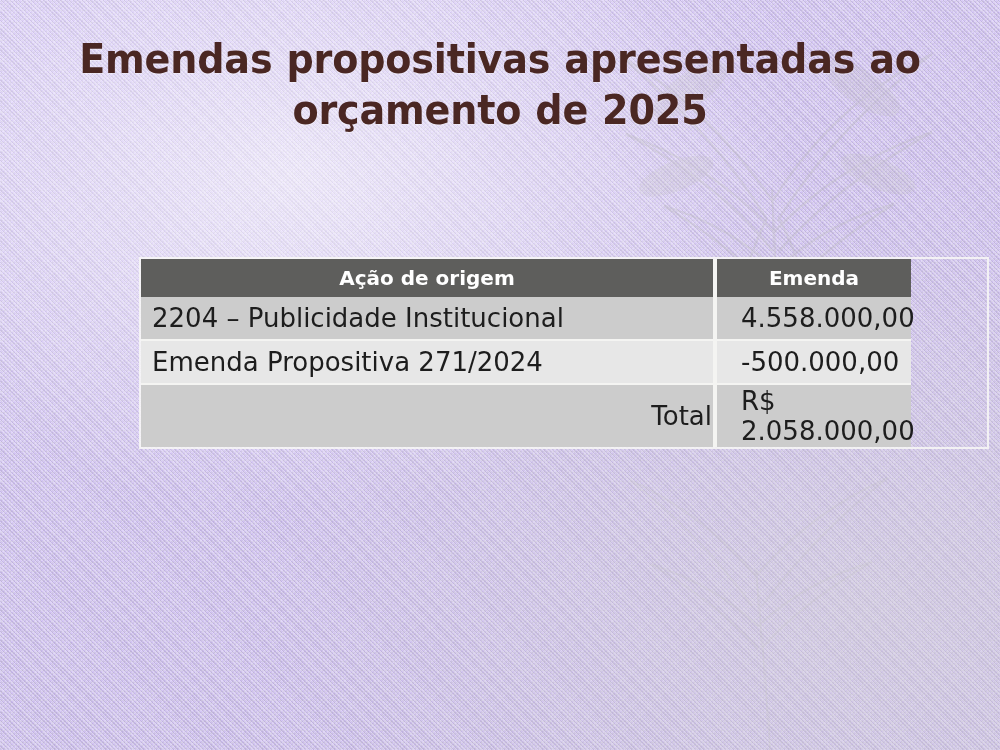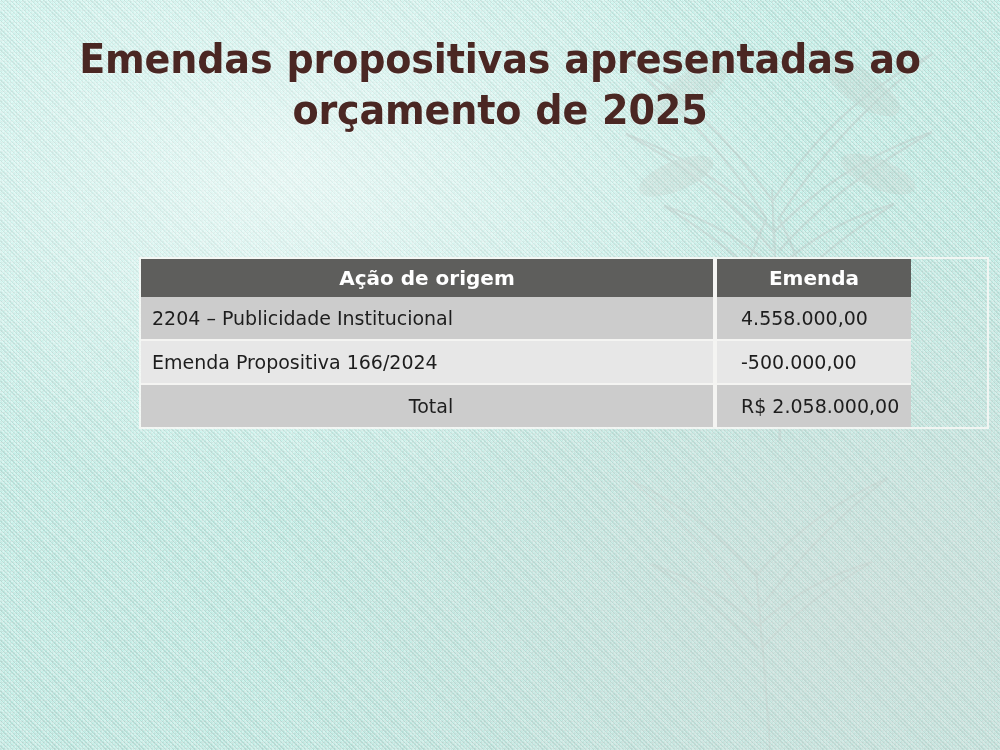--- a/index.html
+++ b/index.html
@@ -13,21 +13,21 @@
     overflow: hidden;
     position: relative;
     background-color: #f2f2f0;
     font-family: "Liberation Sans", sans-serif;
   }
 
   
   #slide {
     position: absolute;
     inset: 0;
-    background-color: #5eead4;
+    background-color: #8b5cf6;
     overflow: hidden;
   }
   .tex {
     position: absolute;
     inset: -20px;
     pointer-events: none;
   }
   
   .tex-weave {
     background-image:
@@ -139,37 +139,37 @@
     border: 0;
   }
   table.data thead th.col-action { border-right: 4px solid #f4f4f2; }
 
   table.data tbody td {
     height: 40px;
     vertical-align: middle;
     color: #1d1d1d;
     border: 0;
     border-bottom: 2px solid #f4f4f2;
-    font-size: 19px;
+    font-size: 26px;
   }
   table.data tbody td.col-action {
     padding-left: 11px;
     text-align: left;
     border-right: 4px solid #f4f4f2;
   }
   table.data tbody td.col-value {
     padding-left: 24px;
     text-align: left;
   }
 
   table.data tbody tr.band-dark  td { background-color: #cccccc; }
   table.data tbody tr.band-light td { background-color: #e7e7e7; }
 
   table.data tbody tr.total-row td { background-color: #cccccc; border-bottom: 0; }
-  table.data tbody tr.total-row td.col-action { text-align: center; padding-left: 9px; }
+  table.data tbody tr.total-row td.col-action { text-align: right; padding-left: 9px; }
 
   
   #table-wrap::before {
     content: "";
     position: absolute;
     left: -2px; top: -2px; right: -2px; bottom: -2px;
     border: 2px solid rgba(248,248,246,0.85);
     pointer-events: none;
   }
 </style>
@@ -229,21 +229,21 @@
           <th class="col-action">Ação de origem</th>
           <th class="col-value">Emenda</th>
         </tr>
       </thead>
       <tbody>
         <tr class="band-dark">
           <td class="col-action">2204 – Publicidade Institucional</td>
           <td class="col-value">4.558.000,00</td>
         </tr>
         <tr class="band-light">
-          <td class="col-action">Emenda Propositiva 166/2024</td>
+          <td class="col-action">Emenda Propositiva 271/2024</td>
           <td class="col-value">-500.000,00</td>
         </tr>
         <tr class="total-row">
           <td class="col-action">Total</td>
           <td class="col-value">R$ 2.058.000,00</td>
         </tr>
       </tbody>
     </table>
   </div>
 

